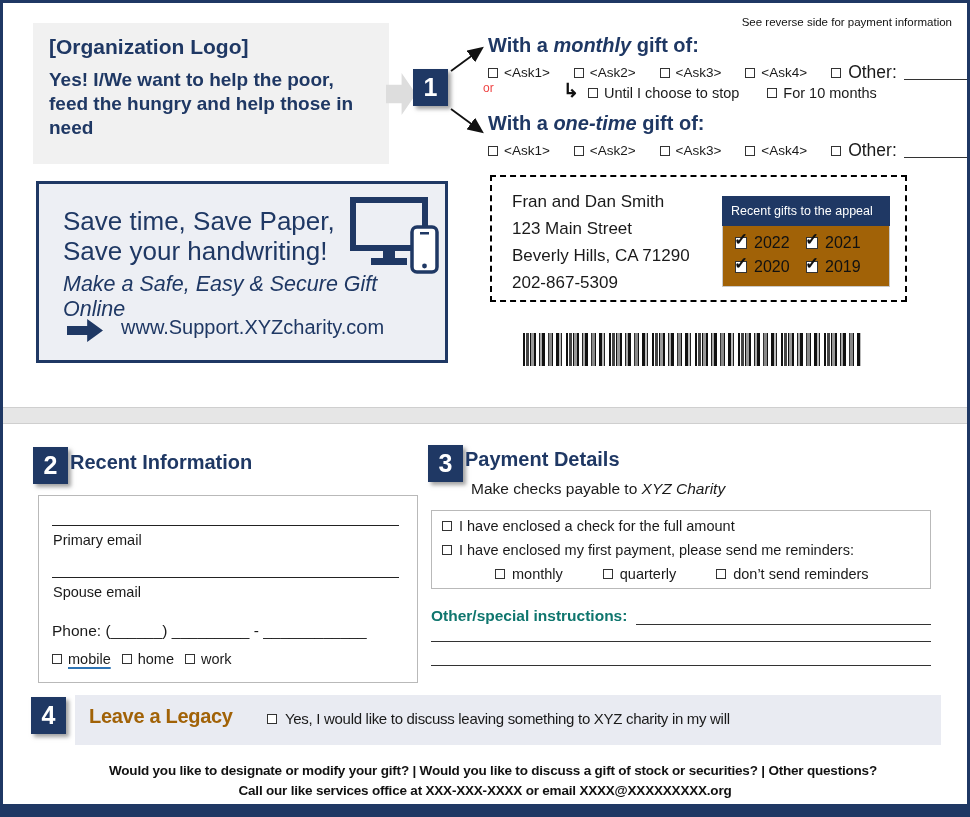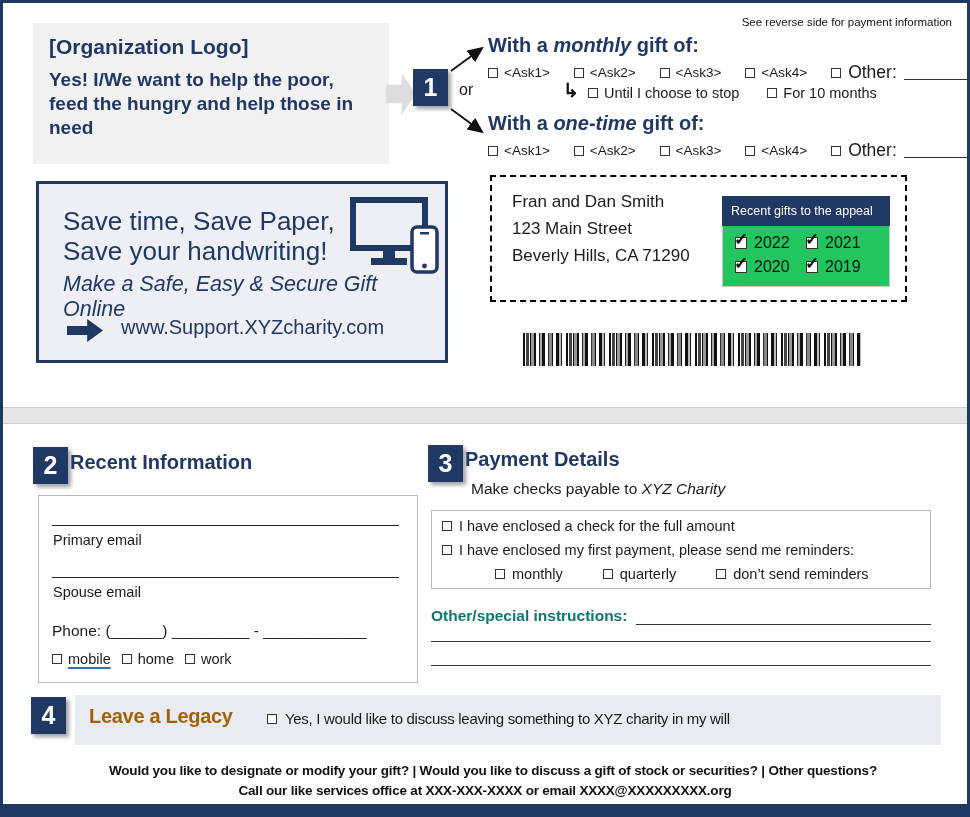--- a/index.html
+++ b/index.html
@@ -14,21 +14,21 @@
   .pitch-text { margin-top:9px; font-size:19px; font-weight:bold; color:#1F3864; line-height:1.27; width:310px; }
 
   
   .gray-arrow { left:383px; top:70px; width:30px; height:42px; background:#DDDDDD;
     clip-path:polygon(0 28%,52% 28%,52% 0,100% 50%,52% 100%,52% 72%,0 72%); }
 
   
   .numbox { position:absolute; width:35px; height:37px; background:#1F3864; color:#fff;
     font-weight:bold; font-size:25px; display:flex; align-items:center; justify-content:center;
     box-shadow:3px 3px 4px rgba(110,110,110,.65); }
-  .or-label { left:456px; top:78px; font-size:16px; color:#0f172a; }
+  .or-label { left:480px; top:78px; font-size:12px; color:#ef4444; }
 
   
   .cb { display:inline-block; width:10px; height:10px; border:1.3px solid #333; background:#fff; flex:none; }
   .cb-chk { position:relative; width:12px; height:12px; }
   .cb-chk::after { content:"✓"; position:absolute; top:-9px; left:-2px; font-size:17px; font-weight:bold; color:#111; }
 
   
   .gift-title { font-size:20px; font-weight:bold; color:#1F3864; }
   .gift-title .em { font-style:italic; }
   .ask-row { display:flex; align-items:center; gap:24px; }
@@ -49,21 +49,21 @@
   .navy-arrow { left:28px; top:135px; width:36px; height:23px; background:#1F3864;
     clip-path:polygon(0 30%,56% 30%,56% 0,100% 50%,56% 100%,56% 70%,0 70%); }
   .save-url { left:82px; top:132px; font-size:20px; color:#1F3864; }
   .devices-icon { left:310px; top:12px; }
 
   
   .addr-card { left:487px; top:172px; width:417px; height:127px; border:2px dashed #000; background:#fff; }
   .addr-text { left:20px; top:11px; font-size:17px; color:#1a1a1a; line-height:27px; }
   .gifts-table { right:15px; top:19px; width:168px; }
   .gifts-head { background:#1F3864; color:#fff; font-size:12.5px; padding:8px 9px; }
-  .gifts-body { background:#22c55e; border:1px solid #C9C9C9; border-top:none; padding:8px 12px 10px;
+  .gifts-body { background:#a16207; border:1px solid #C9C9C9; border-top:none; padding:8px 12px 10px;
     display:grid; grid-template-columns:1fr 1fr; row-gap:6px; }
   .gift-year { display:flex; align-items:center; gap:7px; font-size:16px; color:#111; }
 
   
   .barcode { left:520px; top:330px; width:338px; height:33px;
     background:
       repeating-linear-gradient(90deg,
         #111 0 2px, #fff 2px 3px, #444 3px 6px, #fff 6px 7px, #111 7px 8px, #999 8px 11px,
         #111 11px 13px, #fff 13px 16px, #222 16px 17px, #aaa 17px 19px, #111 19px 22px, #fff 22px 25px,
         #333 25px 26px, #888 26px 29px, #111 29px 30px, #fff 30px 33px, #111 33px 36px, #bbb 36px 38px,
@@ -216,20 +216,21 @@
       <rect x="71" y="36" width="9" height="2.5" fill="#1F3864"></rect>
       <circle cx="75.5" cy="70" r="2.4" fill="#1F3864"></circle>
     </svg>
   </div>
 
   <div class="abs addr-card">
     <div class="abs addr-text">
       <div>Fran and Dan Smith</div>
       <div>123 Main Street</div>
       <div>Beverly Hills, CA 71290</div>
+      <div>202-867-5309</div>
     </div>
     <div class="abs gifts-table">
       <div class="gifts-head">Recent gifts to the appeal</div>
       <div class="gifts-body">
         <span class="gift-year">
             <span class="cb cb-chk"></span>
             <span>2022</span>
           </span>
         <span class="gift-year">
             <span class="cb cb-chk"></span>

